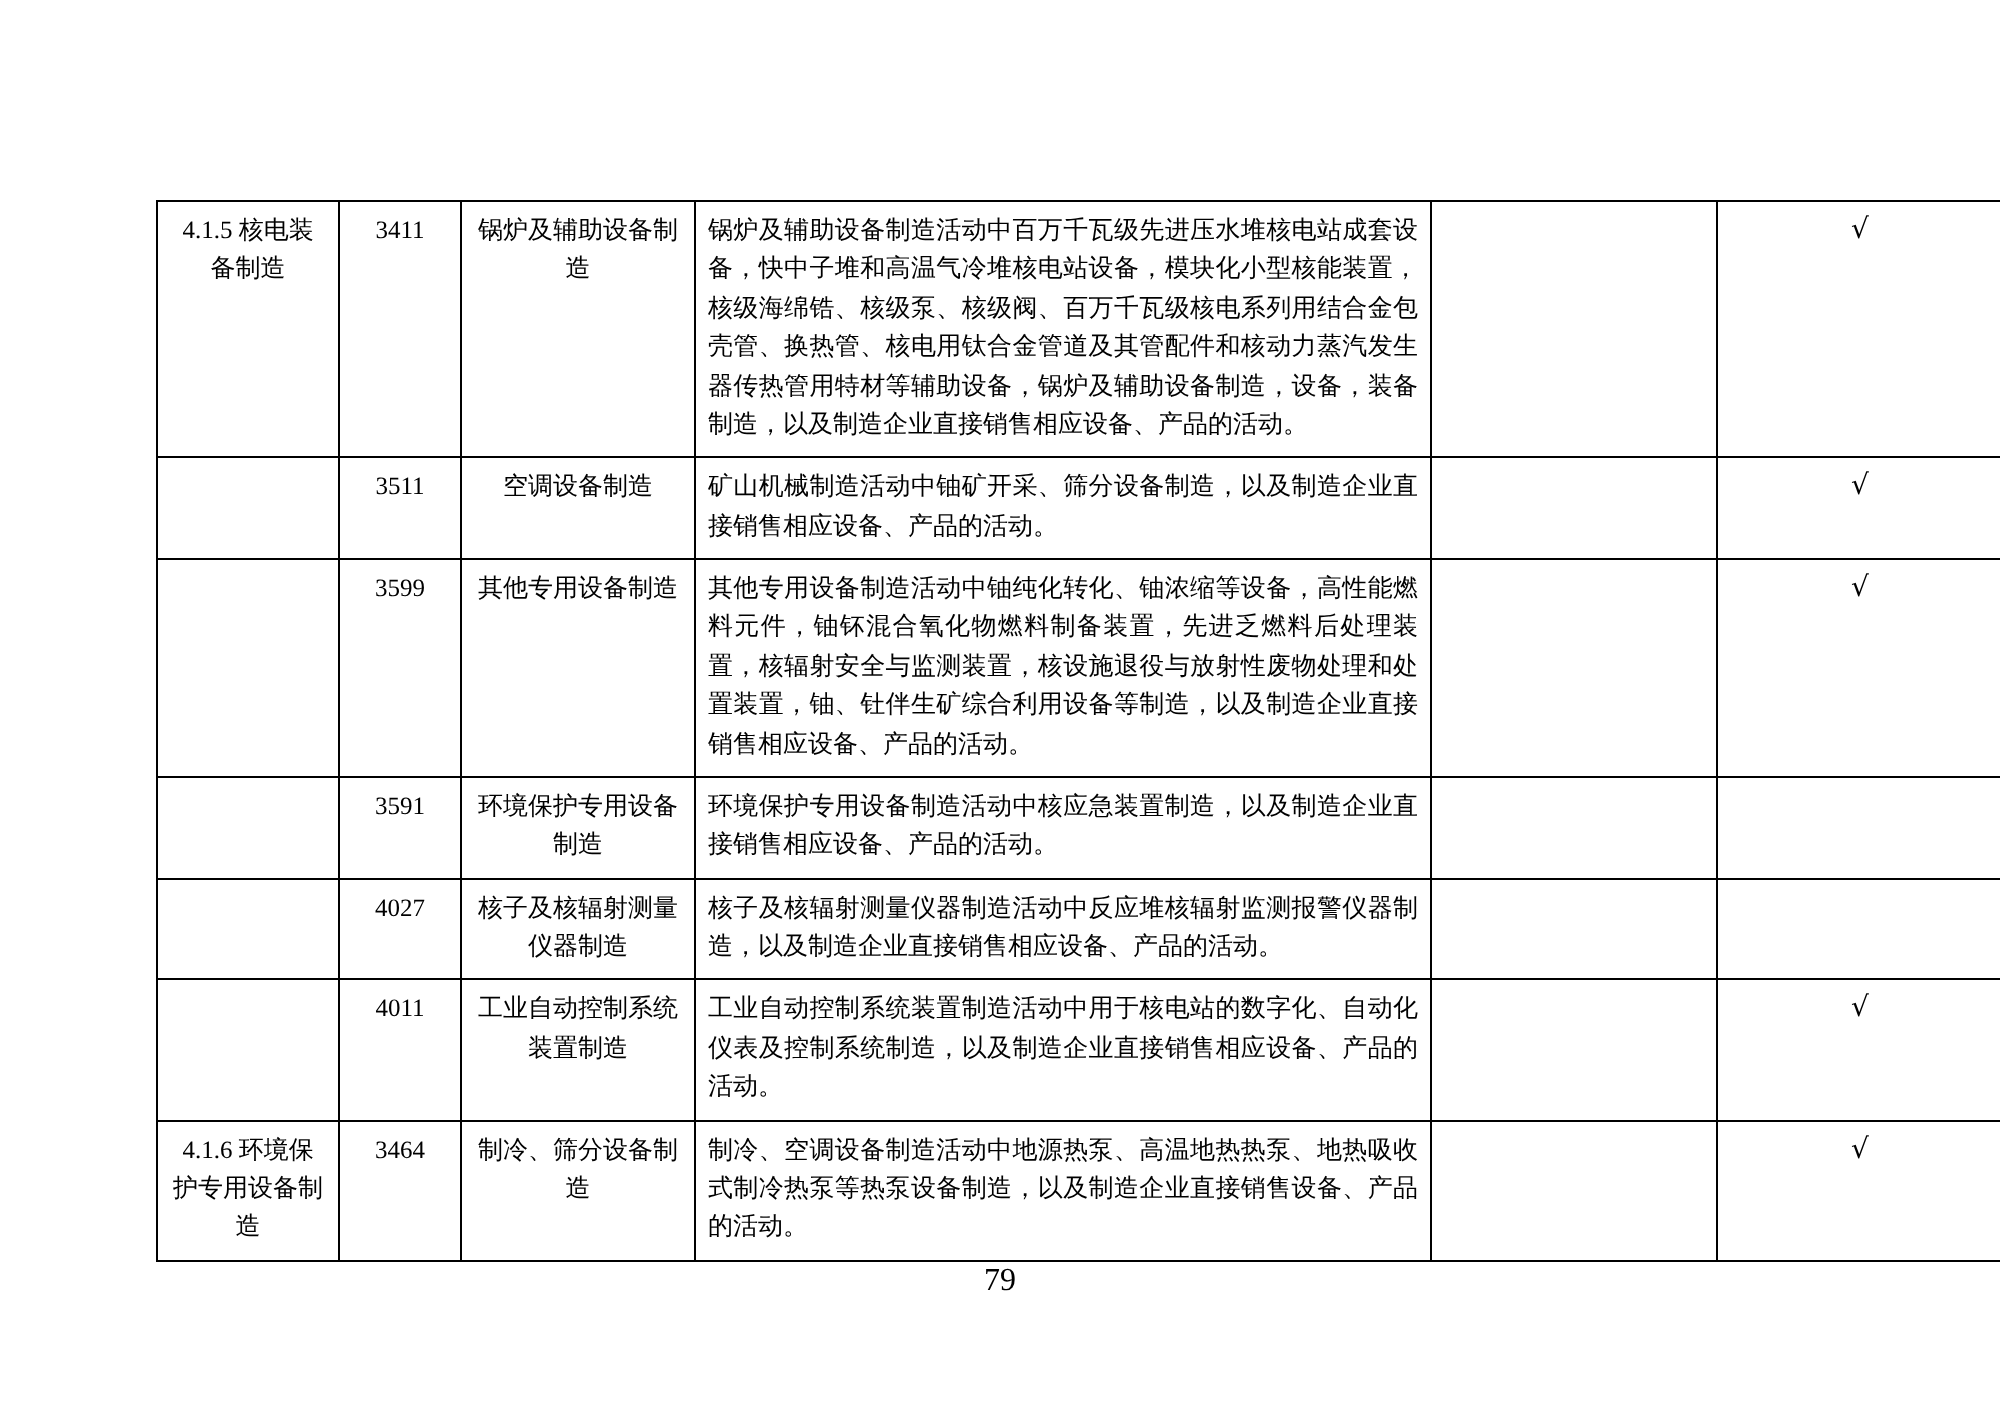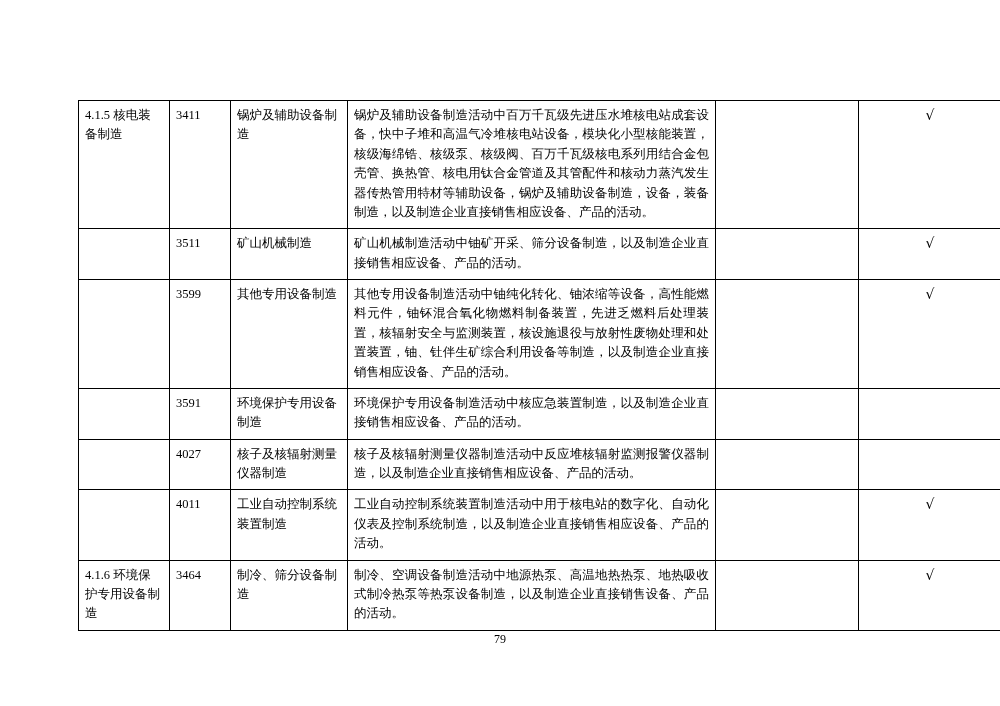--- a/index.html
+++ b/index.html
@@ -39,21 +39,21 @@
     font-family: "Liberation Serif", serif;
   }
   .col-cat   { width: 78px; }
   .col-code  { width: 48px; }
   .col-name  { width: 104px; }
   .col-desc  { width: 355px; }
   .col-blank { width: 130px; }
   .col-mark  { width: 130px; }
 
   .cell-cat, .cell-code, .cell-name {
-    text-align: left;
+    text-align: center;
   }
   .cell-desc {
     text-align: justify;
     text-justify: inter-ideograph;
   }
   .cell-mark {
     text-align: center;
     vertical-align: top;
   }
   .check {
@@ -61,21 +61,21 @@
     font-size: 14px;
     line-height: 1.3;
     font-family: "DejaVu Sans", sans-serif;
   }
   .page-number {
     position: absolute;
     left: 0;
     top: 632px;
     width: 1000px;
     text-align: center;
-    font-size: 12px;
+    font-size: 16px;
     color: #000000;
     font-family: "Liberation Serif", serif;
   }
 </style>
 </head>
 <body>
 
 <div class="page">
 
   <table class="doc-table">
@@ -86,21 +86,21 @@
         <td class="col-code cell-code">3411</td>
         <td class="col-name cell-name">锅炉及辅助设备制造</td>
         <td class="col-desc cell-desc">锅炉及辅助设备制造活动中百万千瓦级先进压水堆核电站成套设备，快中子堆和高温气冷堆核电站设备，模块化小型核能装置，核级海绵锆、核级泵、核级阀、百万千瓦级核电系列用结合金包壳管、换热管、核电用钛合金管道及其管配件和核动力蒸汽发生器传热管用特材等辅助设备，锅炉及辅助设备制造，设备，装备制造，以及制造企业直接销售相应设备、产品的活动。</td>
         <td class="col-blank"></td>
         <td class="col-mark cell-mark"><span class="check">√</span></td>
       </tr>
 
       <tr>
         <td class="col-cat cell-cat"></td>
         <td class="col-code cell-code">3511</td>
-        <td class="col-name cell-name">矿山机械制造</td>
+        <td class="col-name cell-name">空调设备制造</td>
         <td class="col-desc cell-desc">矿山机械制造活动中铀矿开采、筛分设备制造，以及制造企业直接销售相应设备、产品的活动。</td>
         <td class="col-blank"></td>
         <td class="col-mark cell-mark"><span class="check">√</span></td>
       </tr>
 
       <tr>
         <td class="col-cat cell-cat"></td>
         <td class="col-code cell-code">3599</td>
         <td class="col-name cell-name">其他专用设备制造</td>
         <td class="col-desc cell-desc">其他专用设备制造活动中铀纯化转化、铀浓缩等设备，高性能燃料元件，铀钚混合氧化物燃料制备装置，先进乏燃料后处理装置，核辐射安全与监测装置，核设施退役与放射性废物处理和处置装置，铀、钍伴生矿综合利用设备等制造，以及制造企业直接销售相应设备、产品的活动。</td>

